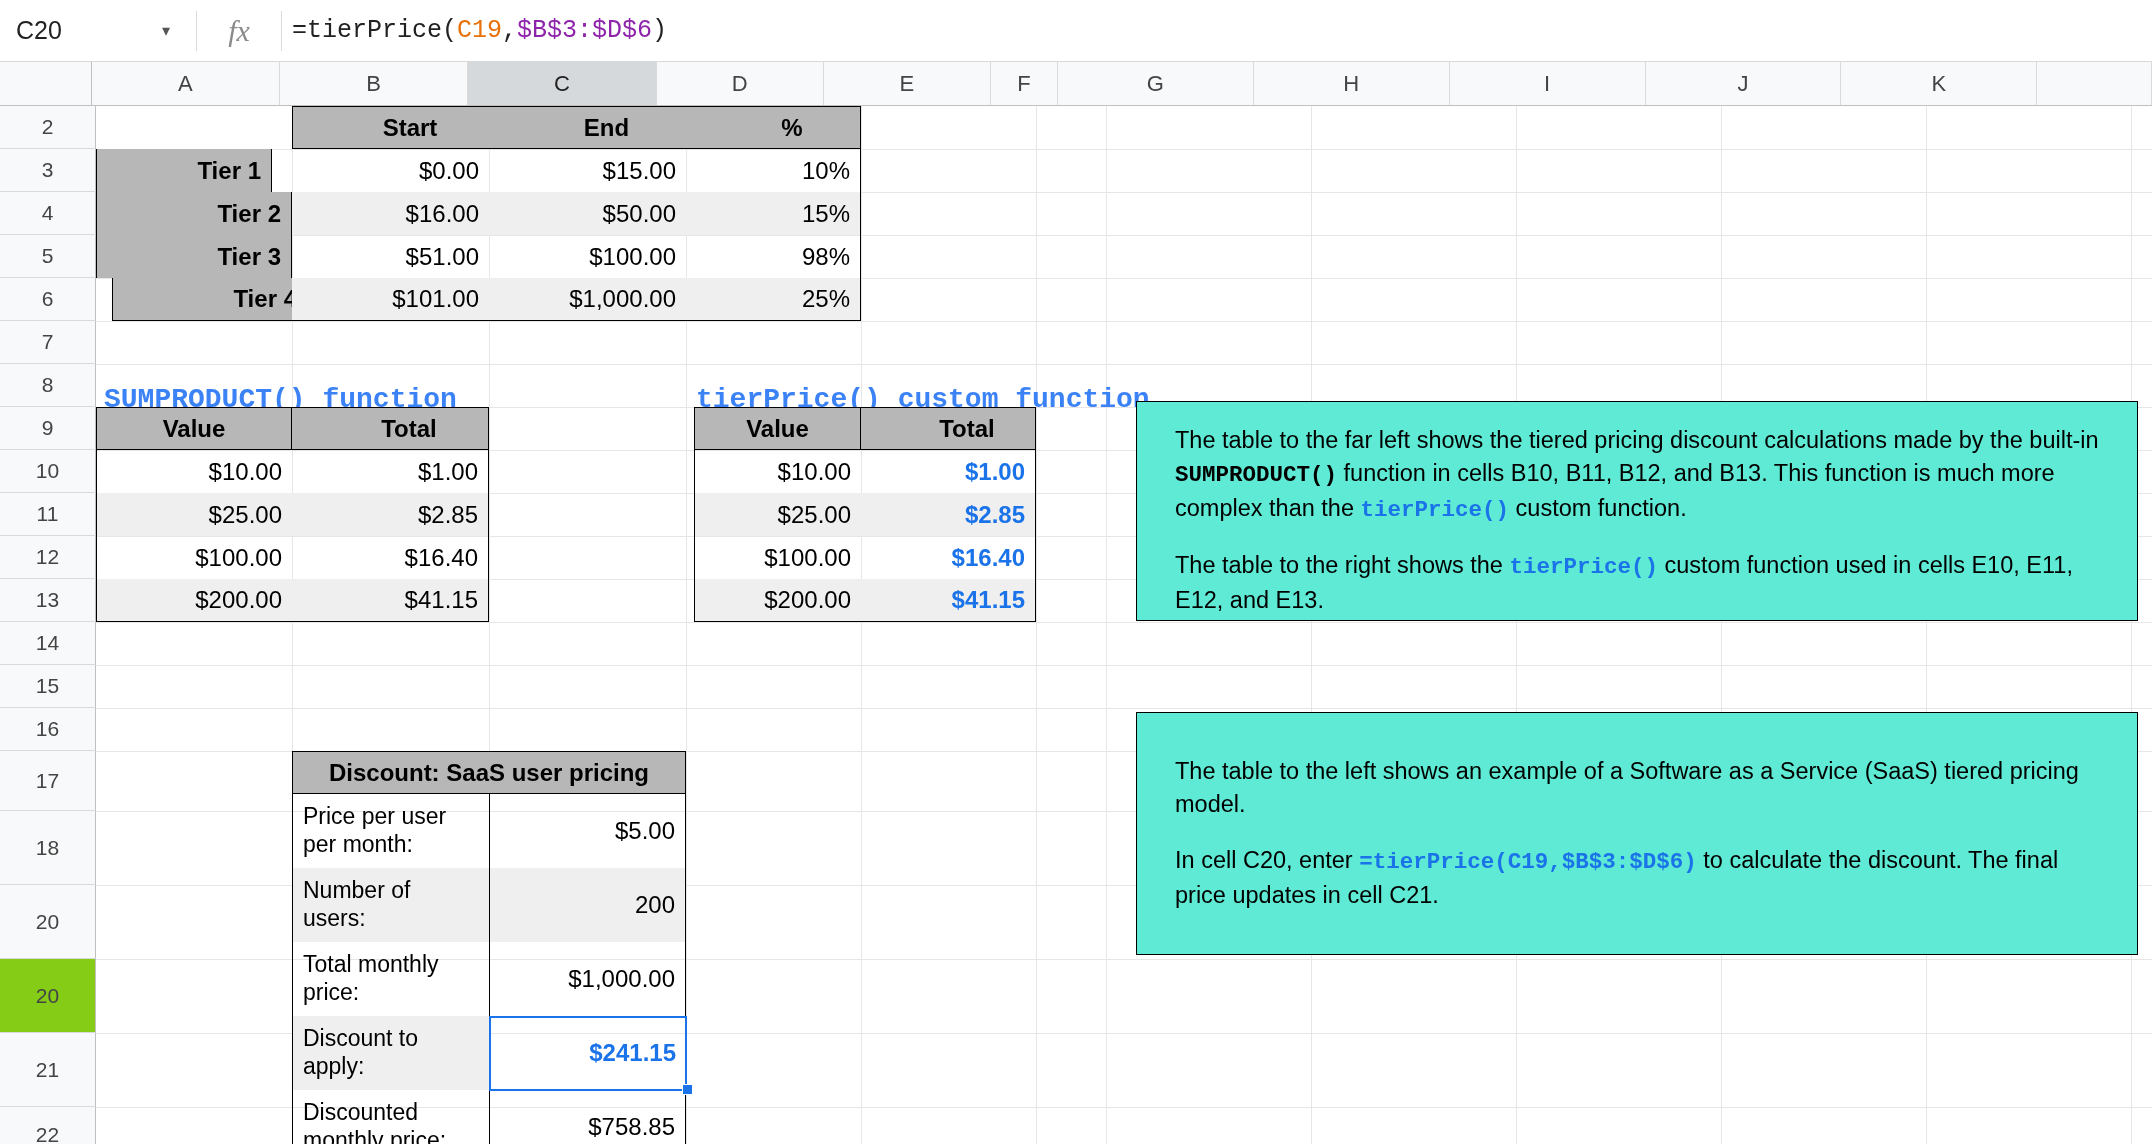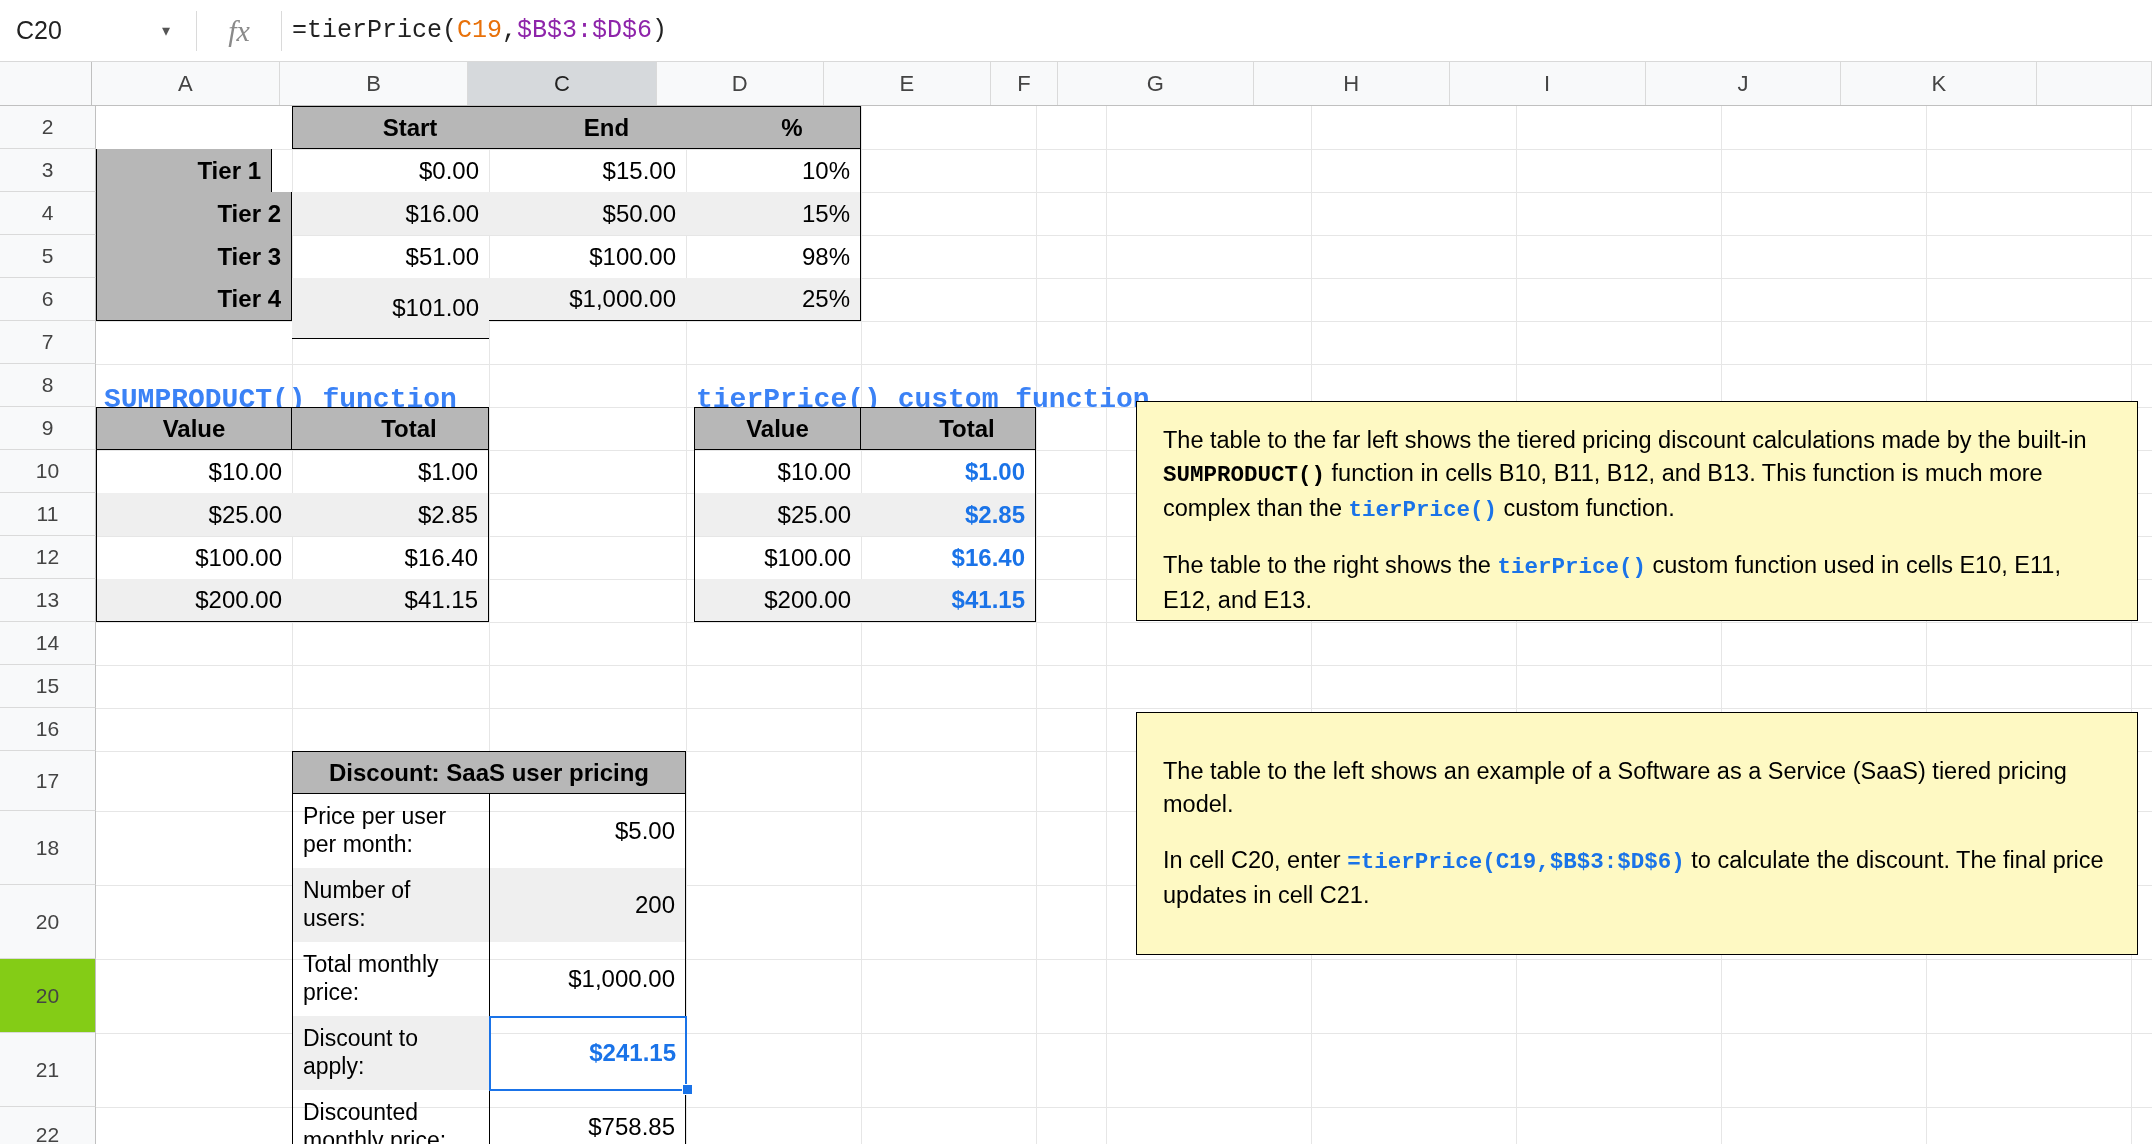--- a/index.html
+++ b/index.html
@@ -130,26 +130,26 @@
   .label-txt {
     position: absolute;
     font-family: "Liberation Mono", monospace;
     font-size: 28px;
     font-weight: bold;
     color: #3b82f6;
   }
 
   .note {
     position: absolute;
-    background: #fef9c3;
+    background: #5eead4;
     border: 1px solid #000;
     font-size: 23.5px;
     line-height: 1.42;
     color: #000;
-    padding: 22px 26px;
+    padding: 22px 38px;
   }
   .note p { margin: 0 0 22px 0; }
   .note p:last-child { margin-bottom: 0; }
   .note code {
     font-family: "Liberation Mono", monospace;
     font-weight: bold;
     font-size: 22.5px;
   }
   .note code.b { color: #1a73e8; }
 
@@ -271,22 +271,22 @@
       <div class="cell right bold hdr-grey bdr-l bdr-r" style="left:0;top:86px;width:196px;height:43px;">Tier 2</div>
       <div class="cell right row-alt" style="left:196px;top:86px;width:197px;height:43px;">$16.00</div>
       <div class="cell right row-alt" style="left:393px;top:86px;width:197px;height:43px;">$50.00</div>
       <div class="cell right row-alt bdr-r" style="left:590px;top:86px;width:175px;height:43px;">15%</div>
 
       <div class="cell right bold hdr-grey bdr-l bdr-r" style="left:0;top:129px;width:196px;height:43px;">Tier 3</div>
       <div class="cell right" style="left:196px;top:129px;width:197px;height:43px;">$51.00</div>
       <div class="cell right" style="left:393px;top:129px;width:197px;height:43px;">$100.00</div>
       <div class="cell right bdr-r" style="left:590px;top:129px;width:175px;height:43px;">98%</div>
 
-      <div class="cell right bold hdr-grey bdr-l bdr-r bdr-b" style="left:0;top:172px;width:196px;height:43px;padding-left:32px;">Tier 4</div>
-      <div class="cell right row-alt bdr-b" style="left:196px;top:172px;width:197px;height:61px;">$101.00</div>
+      <div class="cell right bold hdr-grey bdr-l bdr-r bdr-b" style="left:16px;top:172px;width:196px;height:43px;padding-left:32px;">Tier 4</div>
+      <div class="cell right row-alt bdr-b" style="left:196px;top:172px;width:197px;height:43px;">$101.00</div>
       <div class="cell right row-alt bdr-b" style="left:393px;top:172px;width:197px;height:43px;">$1,000.00</div>
       <div class="cell right row-alt bdr-b bdr-r" style="left:590px;top:172px;width:175px;height:43px;">25%</div>
 
       <div class="label-txt" style="left:8px;top:278px;">SUMPRODUCT() function</div>
 
       <div class="cell center bold hdr-grey bdr" style="left:0;top:301px;width:196px;height:43px;">Value</div>
       <div class="cell center bold hdr-grey bdr-t bdr-b bdr-r" style="left:196px;top:301px;width:197px;height:43px;">Total</div>
 
       <div class="cell right bdr-l" style="left:0;top:344px;width:196px;height:43px;">$10.00</div>
       <div class="cell right bdr-r" style="left:196px;top:344px;width:197px;height:43px;">$1.00</div>

